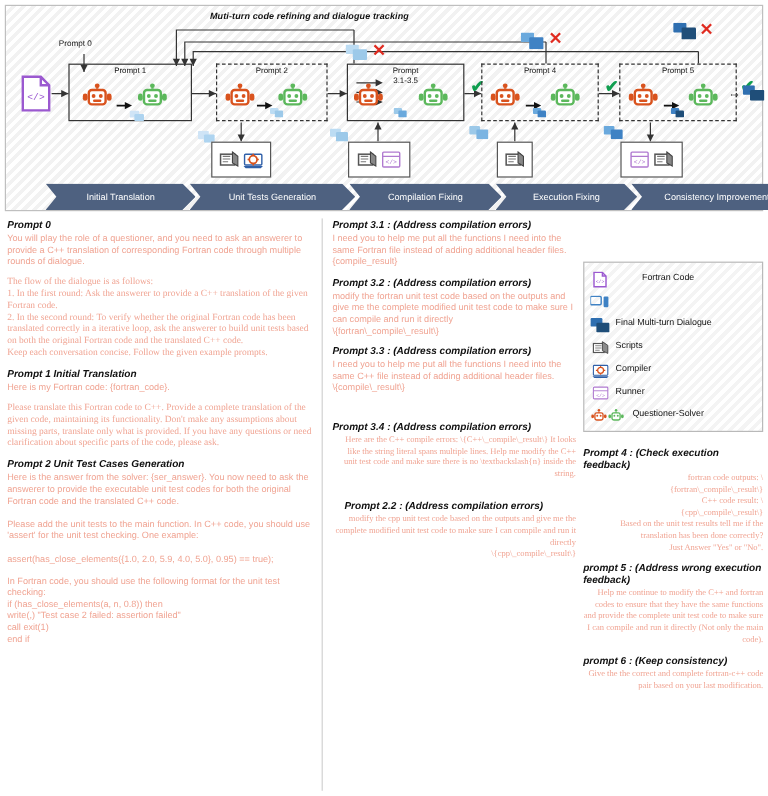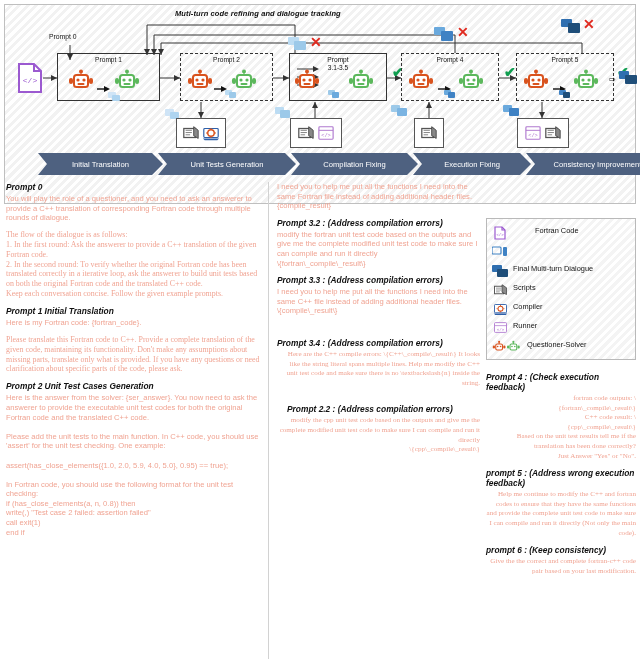--- a/index.html
+++ b/index.html
@@ -5,21 +5,21 @@
   html,body{margin:0;padding:0;}
   body{
     width:640px;height:663px;
     background:#ffffff;
     font-family:"Liberation Sans", sans-serif;
     overflow:hidden;
     position:relative;
   }
   
   #diagram{
-    position:absolute;left:4px;top:4px;width:632px;height:200px;
+    position:absolute;left:4px;top:4px;width:632px;height:172px;
     border:1px solid #bfbfbf;
     background:
       repeating-linear-gradient(135deg, #ffffff 0 3px, #f2f2f2 3px 6px);
     box-sizing:border-box;
     padding-left:17px;
   }
   .diag-title{
     position:absolute;left:170px;top:4px;
     font-size:7.5px;font-weight:bold;font-style:italic;color:#111;
     letter-spacing:.1px;white-space:nowrap;
@@ -481,20 +481,21 @@
 In Fortran code, you should use the following format for the unit test checking:
 if (has_close_elements(a, n, 0.8)) then
 write(,) "Test case 2 failed: assertion failed"
 call exit(1)
 end if</div>
   </div>
 </div>
 
 <div class="col" id="colB">
   <div>
+    <div class="ph">Prompt 3.1 : (Address compilation errors)</div>
     <div class="pb">I need you to help me put all the functions I need into the same Fortran file instead of adding additional header files. {compile_result}</div>
   </div>
   <div>
     <div class="ph">Prompt 3.2 : (Address compilation errors)</div>
     <div class="pb">modify the fortran unit test code based on the outputs and give me the complete modified unit test code to make sure I can compile and run it directly
 \{fortran\_compile\_result\}</div>
   </div>
   <div>
     <div class="ph">Prompt 3.3 : (Address compilation errors)</div>
     <div class="pb">I need you to help me put all the functions I need into the same C++ file instead of adding additional header files.

